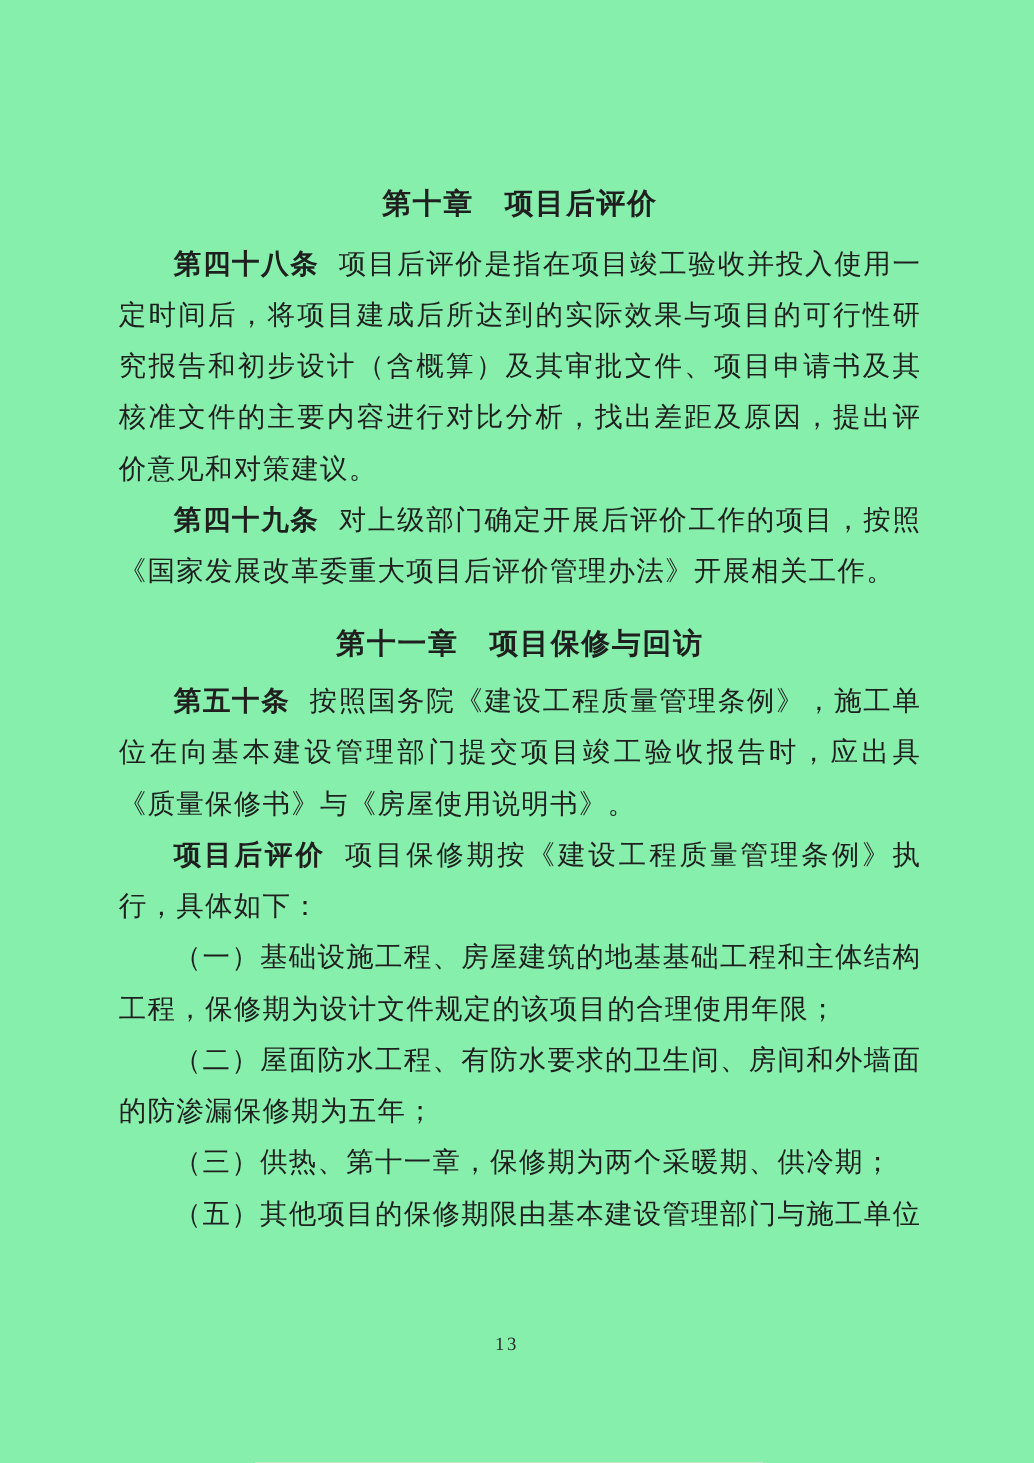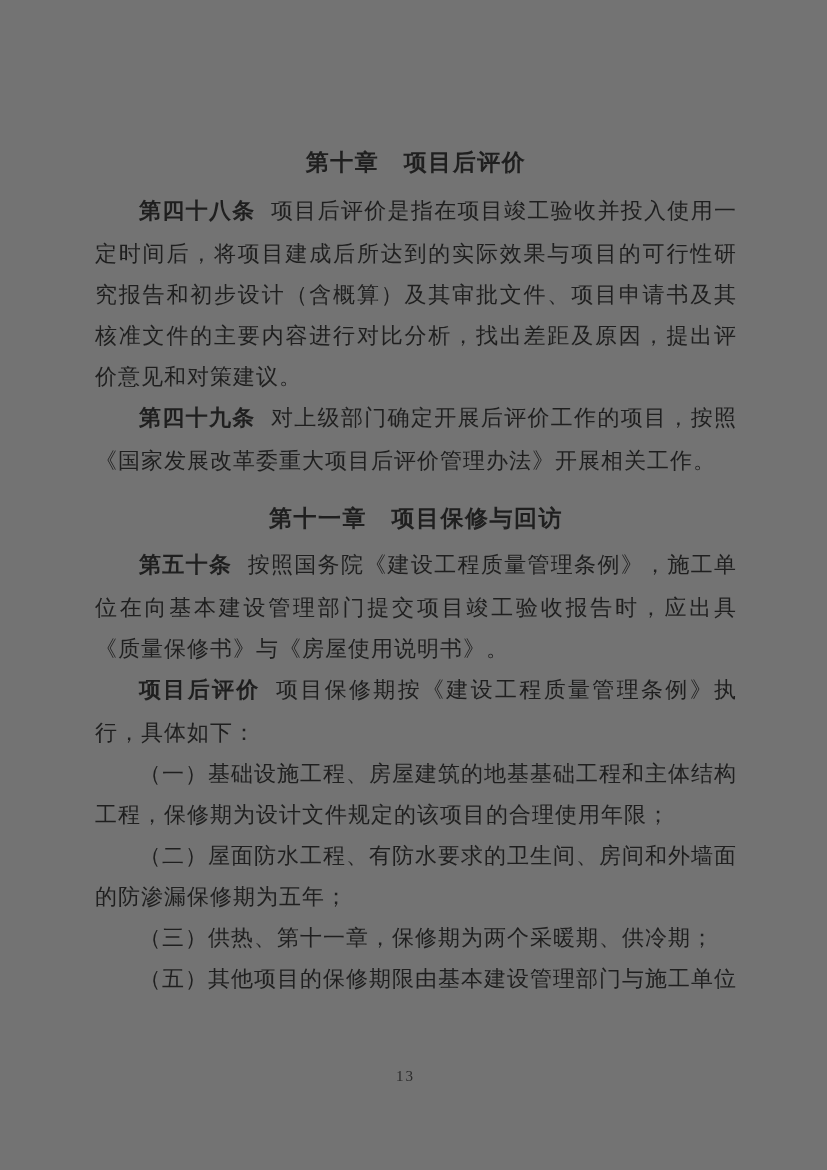--- a/index.html
+++ b/index.html
@@ -5,21 +5,21 @@
   html, body {
     margin: 0;
     padding: 0;
     background: #e8e8e8;
   }
   .page {
     position: relative;
     width: 827px;
     height: 1170px;
     margin: 0 auto;
-    background: #737373;
+    background: #86efac;
     overflow: hidden;
     font-family: "Liberation Serif", "DejaVu Serif", serif;
     color: #1f1f1f;
   }
   .content {
     position: absolute;
     left: 95px;
     top: 146px;
     width: 642px;
   }
@@ -39,21 +39,21 @@
   .para {
     margin: 0;
     font-size: 22px;
     line-height: 41px;
     letter-spacing: 1px;
     text-align: justify;
     text-justify: inter-character;
     text-indent: 2em;
   }
   .lead {
-    font-family: Liberation Mono, monospace;
+    font-family: Liberation Serif, serif;
     font-weight: bold;
     margin-right: 0.7em;
   }
   .page-number {
     position: absolute;
     left: 0;
     right: 16px;
     top: 1068px;
     text-align: center;
     font-size: 15px;

